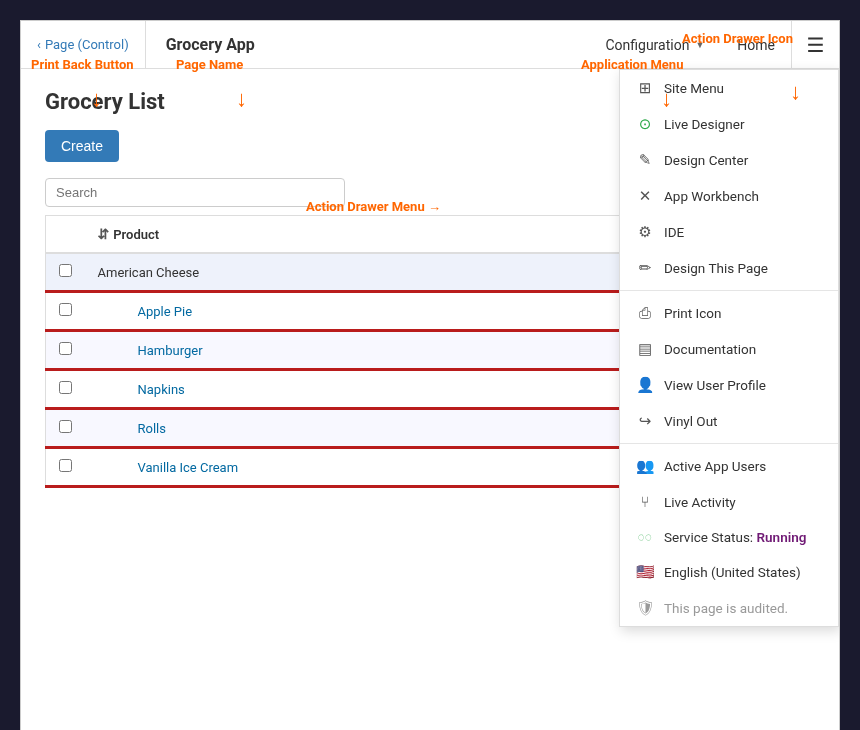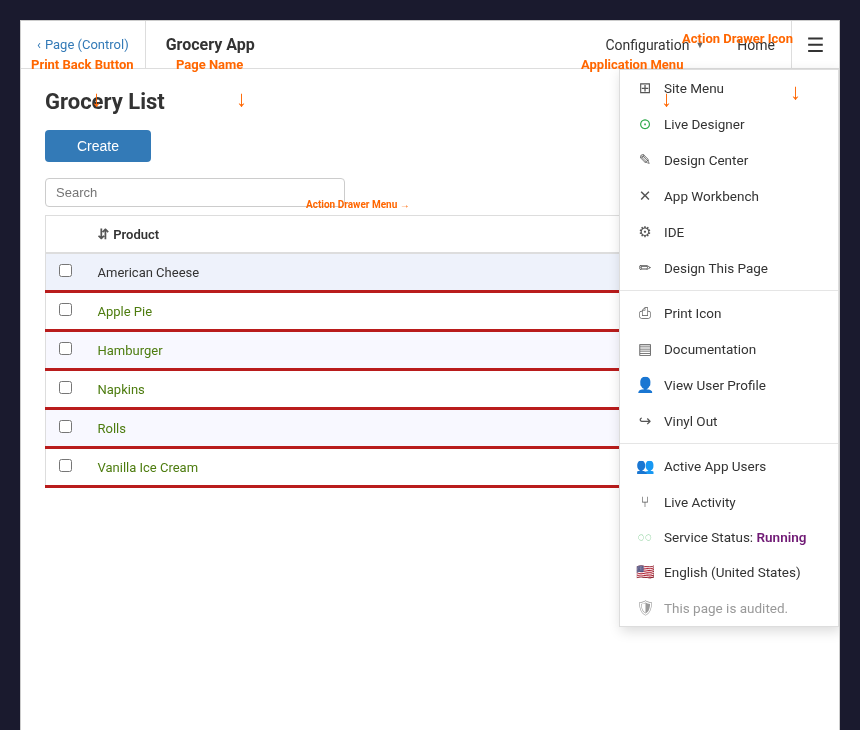--- a/index.html
+++ b/index.html
@@ -103,21 +103,21 @@
     .page-title {
       font-size: 22px;
       font-weight: bold;
       color: #333;
       margin-bottom: 16px;
     }
     .create-btn {
       background: #337ab7;
       color: #fff;
       border: none;
-      padding: 8px 32px;
+      padding: 8px 16px;
       font-size: 14px;
       border-radius: 4px;
       cursor: pointer;
       margin-bottom: 16px;
     }
     .search-input {
       width: 300px;
       padding: 6px 10px;
       border: 1px solid #ccc;
       border-radius: 4px;
@@ -165,23 +165,24 @@
     }
     .data-table td {
       padding: 10px 12px;
       font-size: 13px;
     }
     .checkbox-cell {
       width: 40px;
       text-align: center;
     }
     .product-link {
-      color: #4d7c0f;
+      color: #0369a1;
       cursor: pointer;
       text-decoration: none;
+      margin-left: 40px;
     }
     .product-plain {
       color: #333;
     }
 
     
     .dropdown-overlay {
       position: absolute;
       top: 48px;
       right: 0;
@@ -290,21 +291,21 @@
     </div>
     <div class="action-drawer-btn">
       <span>☰</span>
     </div>
   </div>
 
   <div class="main-content">
     <h2 class="page-title">Grocery List</h2>
     
     
-    <div style="position:absolute; top:178px; left:285px; color:#ff6600; font-weight:bold; font-size:10px; pointer-events:none; z-index:60;">
+    <div style="position:absolute; top:178px; left:285px; color:#ff6600; font-weight:bold; font-size:13px; pointer-events:none; z-index:60;">
       <span>Action Drawer Menu</span> →
     </div>
 
     <button class="create-btn">Create</button>
 
     <div>
       <input class="search-input" type="text" placeholder="Search" style="">
     </div>
 
     <table class="data-table">

